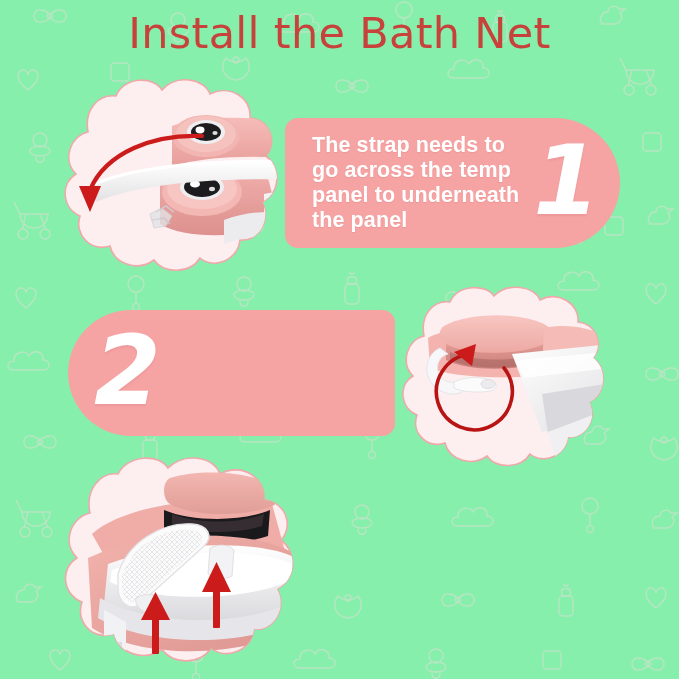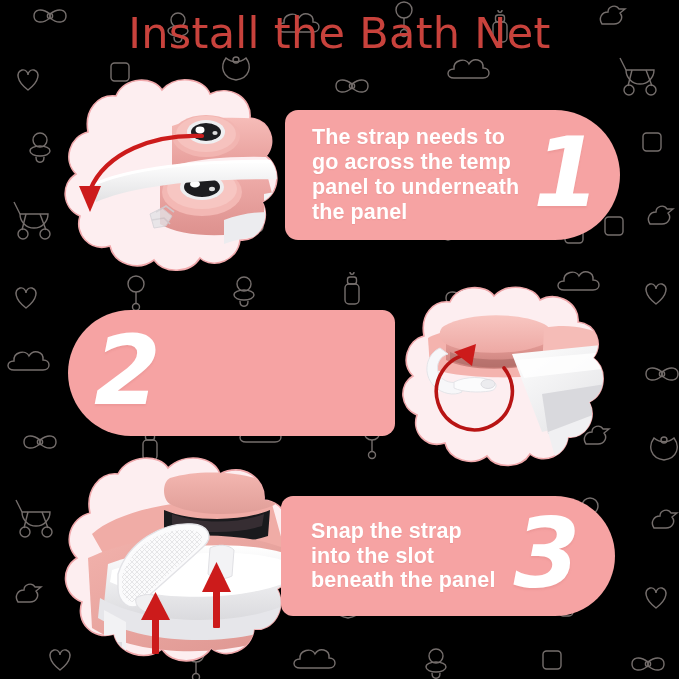--- a/index.html
+++ b/index.html
@@ -5,21 +5,21 @@
 <style>
   * { margin:0; padding:0; box-sizing:border-box; }
   html,body{
     width:679px; height:679px;
     font-family:"Liberation Sans","DejaVu Sans",sans-serif;
     overflow:hidden;
   }
   #stage{
     position:relative;
     width:679px; height:679px;
-    background:#000000;
+    background:#86efac;
     overflow:hidden;
   }
   
   .bg-pattern{
     position:absolute; inset:0;
     opacity:.5;
     pointer-events:none;
   }
   .bg-pattern svg{ width:100%; height:100%; display:block; }
 
@@ -64,21 +64,21 @@
     font-weight:bold;
     font-style:italic;
     font-size:96px;
     line-height:.82;
     letter-spacing:-3px;
     font-family:"DejaVu Sans","Liberation Sans",sans-serif;
     text-shadow:0 2px 2px rgba(210,120,120,.22);
   }
 
   
-  #panel1{ left:285px; top:110px; width:335px; height:130px; padding-left:27px; }
+  #panel1{ left:285px; top:118px; width:335px; height:130px; padding-left:27px; }
   #panel1 .panel-text{ flex:0 0 auto; }
   #panel1 .panel-num{ margin-left:14px; margin-top:-4px; }
   
   #panel2{ left:68px; top:310px; width:327px; height:126px; padding-left:26px; }
   #panel2 .panel-num{ margin-right:16px; margin-top:-4px; }
   
   #panel3{ left:281px; top:496px; width:334px; height:120px; padding-left:30px; }
   #panel3 .panel-num{ margin-left:18px; margin-top:-4px; }
 </style>
 </head>
@@ -426,20 +426,14 @@
         <rect x="100" y="158" width="7" height="44" rx="1"></rect>
         <path d="M103.5 140 L118 168 L89 168 Z"></path>
       </g>
       <g fill="#cc1b1b">
         <rect x="161" y="130" width="7" height="46" rx="1"></rect>
         <path d="M164.5 110 L179 140 L150 140 Z"></path>
       </g>
     </svg>
   </div>
 
-  <div class="panel cap-right" id="panel3">
-    <div class="panel-text">Snap the strap
-into the slot
-beneath the panel</div>
-    <div class="panel-num">3</div>
-  </div>
 
 </div>
 
 </body></html>

